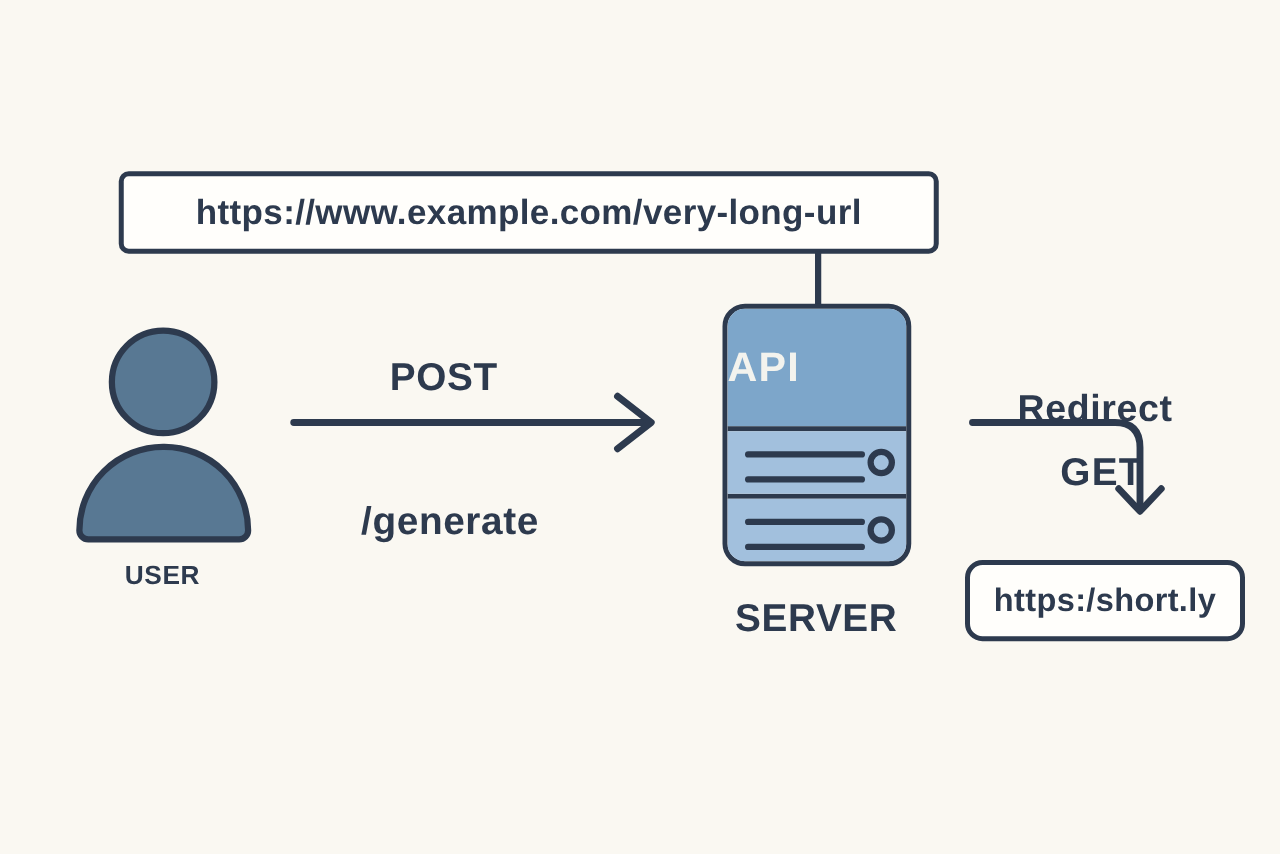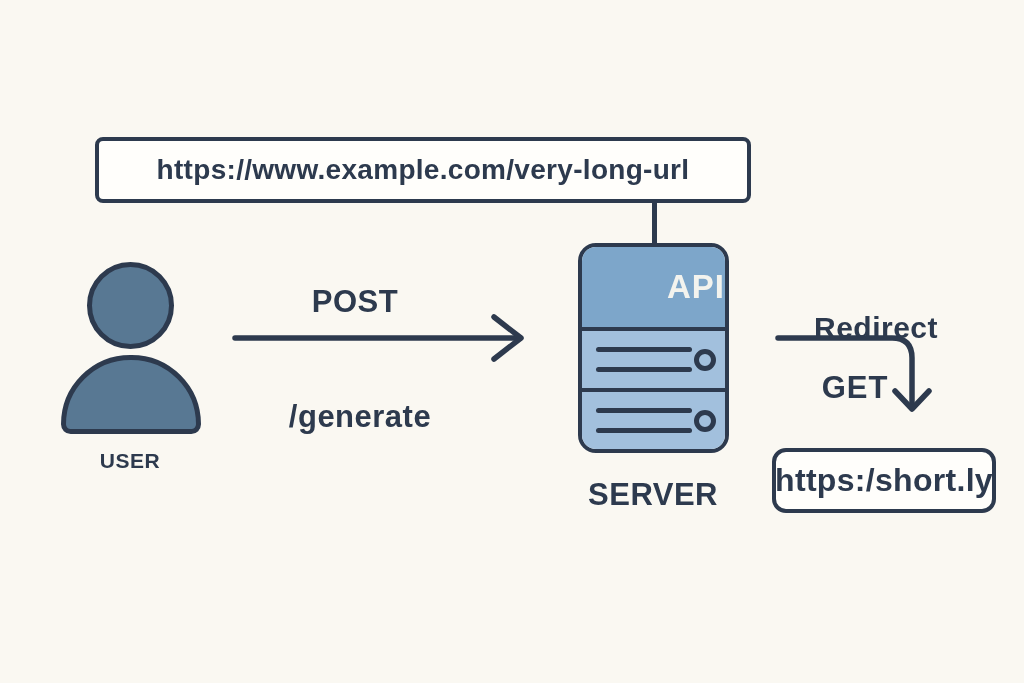--- a/index.html
+++ b/index.html
@@ -42,21 +42,21 @@
     justify-content:center;
   }
   .url-box span{
     font-weight:700;
     color:var(--ink);
     letter-spacing:0.3px;
   }
   .long-url-box{left:95px;top:137px;width:656px;height:66px;}
   .long-url-box span{font-size:28px;}
   .short-url-box{left:772px;top:448px;width:224px;height:65px;border-radius:14px;}
-  .short-url-box span{font-size:32px;}
+  .short-url-box span{font-size:26px;}
 
   
   .connector{
     position:absolute;
     left:652px;top:201px;
     width:5px;height:44px;
     background:var(--ink);
   }
 
   
@@ -83,39 +83,39 @@
   .stroke{
     fill:none;
     stroke:var(--ink);
     stroke-width:5.5;
     stroke-linecap:round;
     stroke-linejoin:round;
   }
   .post-label{left:280px;top:284px;width:150px;font-size:31px;}
   .generate-label{left:270px;top:363px;width:180px;font-size:31px;margin-top:36px;}
   .redirect-label{left:796px;top:299px;width:160px;font-size:30px;margin-top:12px;}
-  .get-label{left:795px;top:370px;width:120px;font-size:31px;letter-spacing:1px;}
+  .get-label{left:795px;top:360px;width:120px;font-size:31px;letter-spacing:1px;text-align:right;}
 
   
   .server{
     position:absolute;
     left:578px;top:243px;
     width:151px;height:210px;
     border:4px solid var(--ink);
     border-radius:18px;
     overflow:hidden;
     display:flex;
     flex-direction:column;
   }
   .server-top{
-    height:80px;
+    height:94px;
     background:var(--server-top-fill);
     display:flex;
     align-items:center;
-    justify-content:flex-end;
+    justify-content:flex-start;
   }
   .server-top span{
     color:var(--api-text);
     font-size:33px;
     font-weight:700;
     letter-spacing:1px;
   }
   .server-divider{height:4px;background:var(--ink);flex:0 0 auto;}
   .server-bay{
     flex:1;

